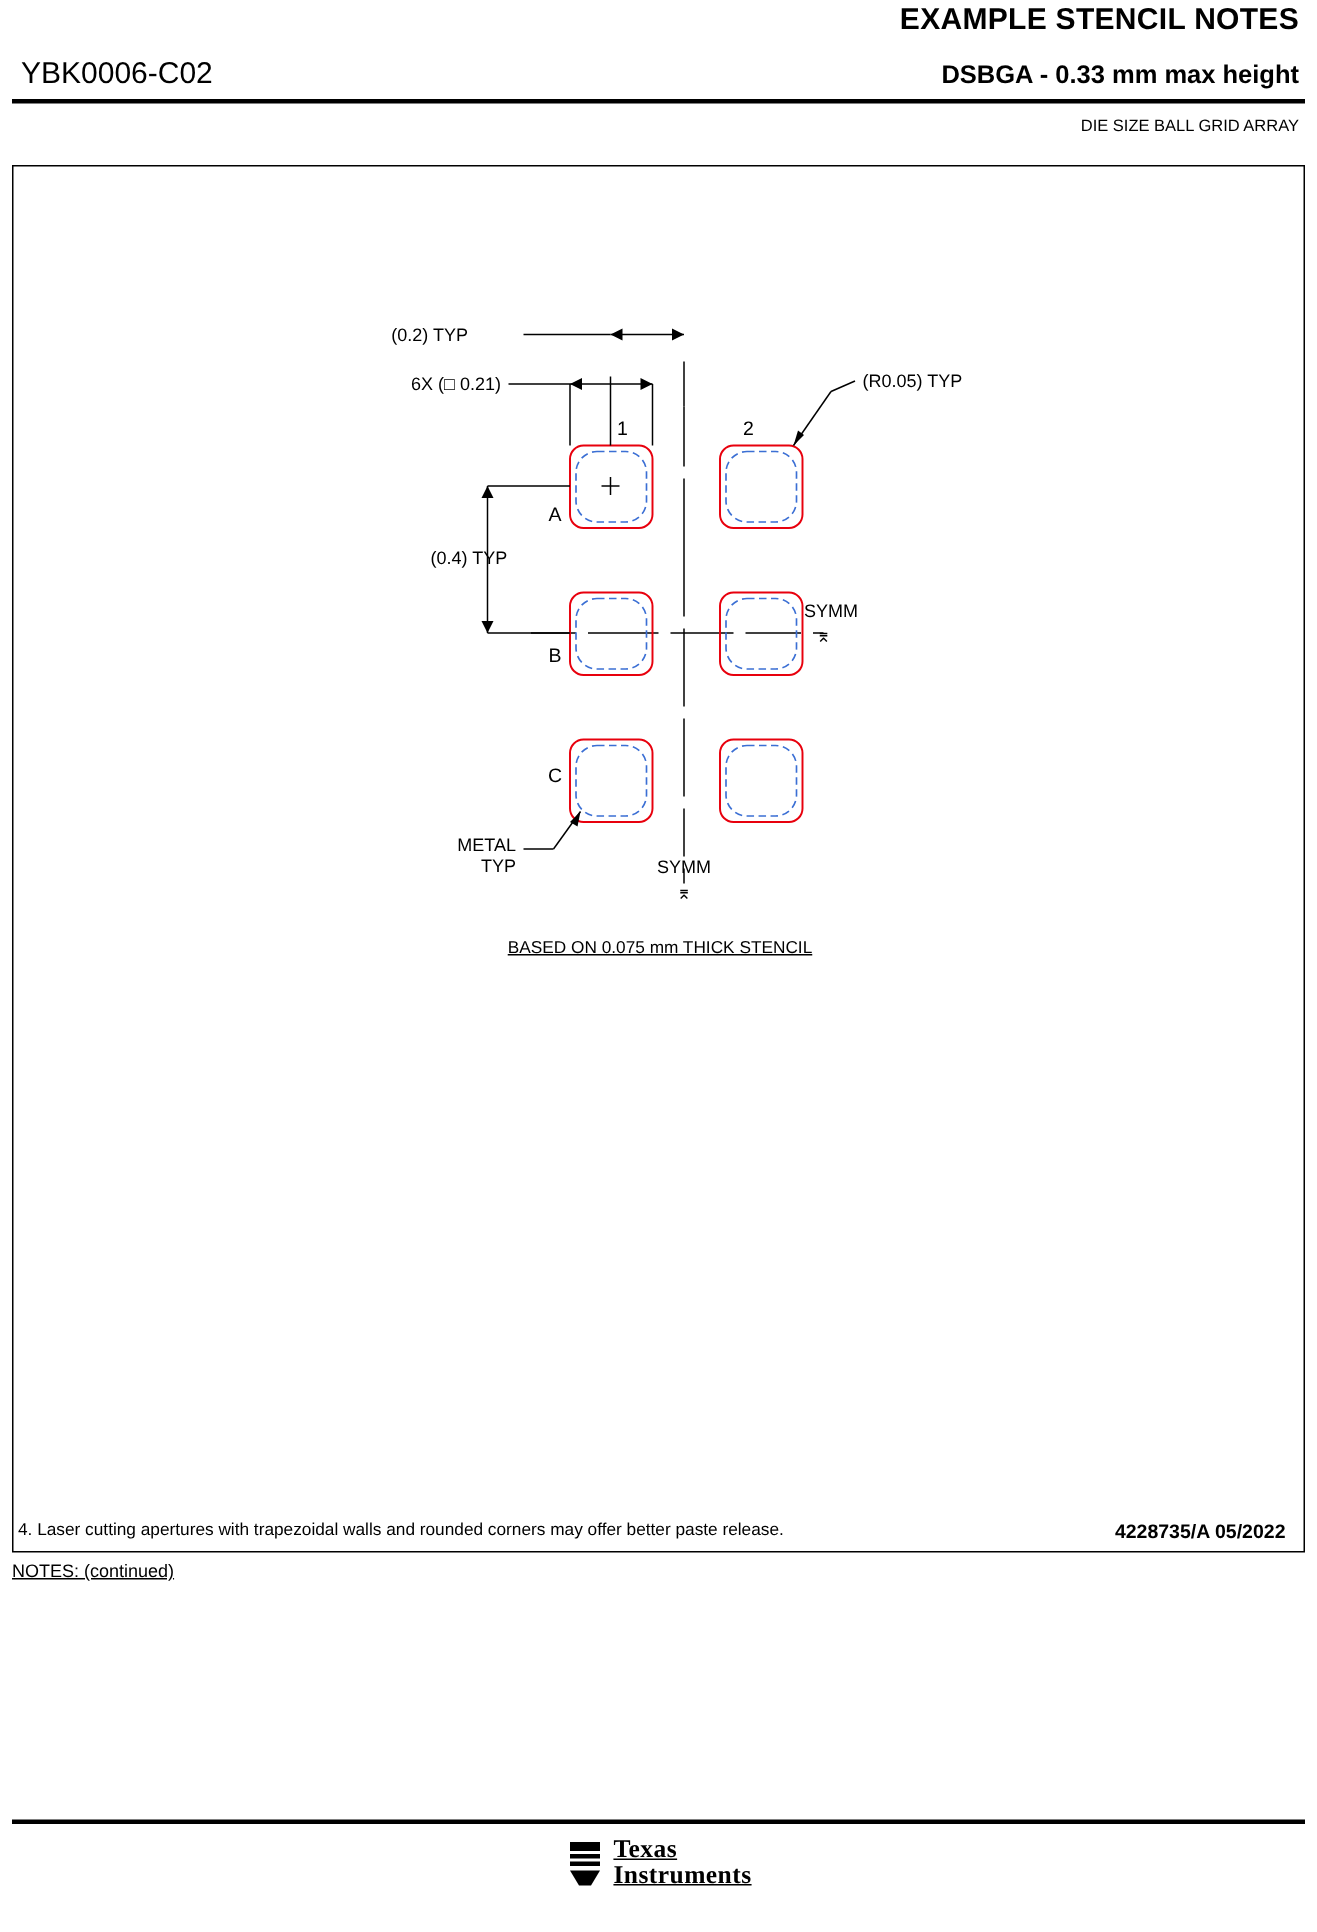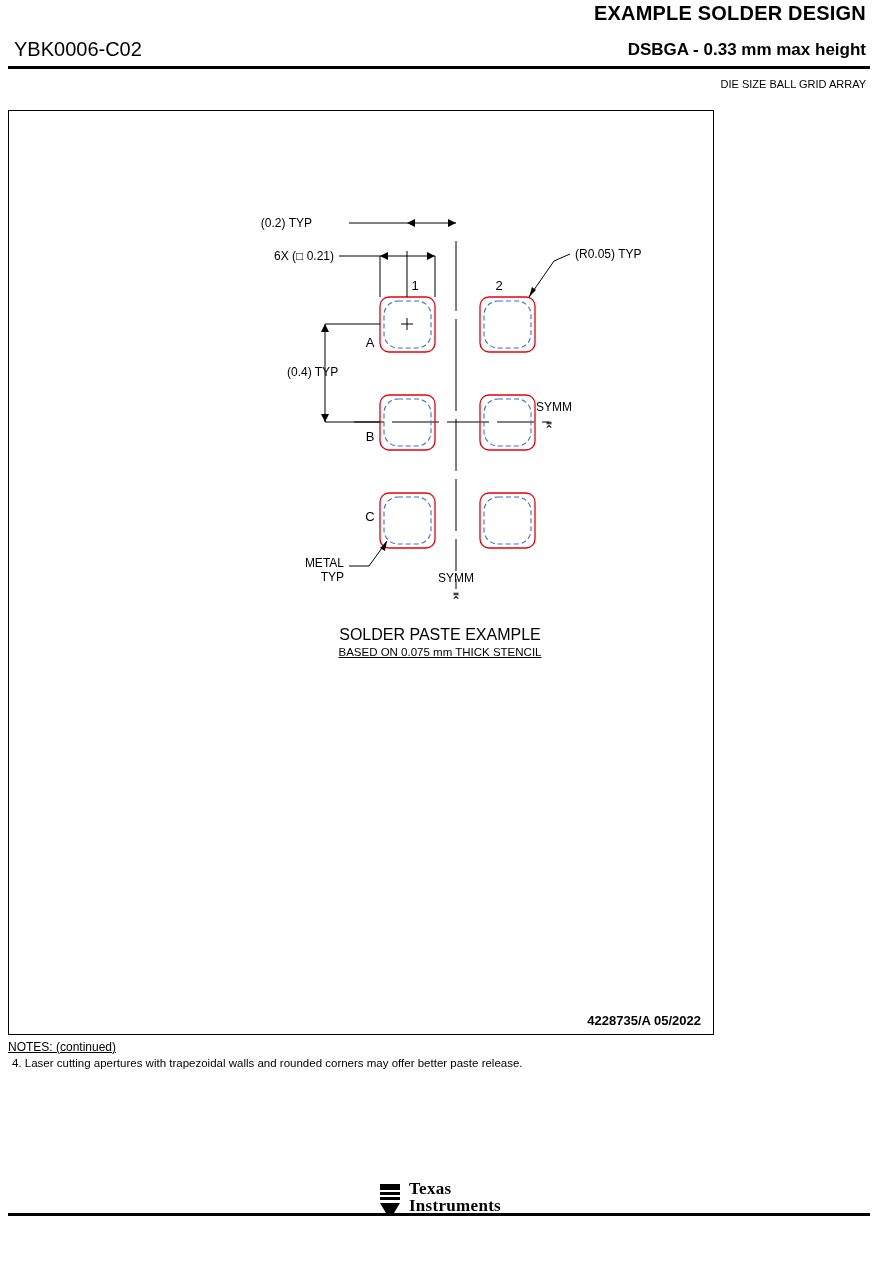--- a/index.html
+++ b/index.html
@@ -54,21 +54,21 @@
     top: 78px;
     right: 12px;
     font-size: 11px;
   }
 
   
   #drawing-frame {
     position: absolute;
     left: 8px;
     top: 110px;
-    width: 706px;
+    width: 862px;
     height: 925px;
     border: 1px solid #000000;
     box-sizing: border-box;
   }
   #drawing-code {
     position: absolute;
     right: 12px;
     bottom: 6px;
     font-size: 13px;
     font-weight: bold;
@@ -114,41 +114,42 @@
   #notes-heading {
     position: absolute;
     left: 8px;
     top: 1040px;
     font-size: 12px;
     text-decoration: underline;
   }
   #note-4 {
     position: absolute;
     left: 12px;
-    top: 1057px;
+    top: 1014px;
     font-size: 11.5px;
   }
 
   
   #footer-rule {
     position: absolute;
     left: 8px;
     right: 8px;
     top: 1213px;
     height: 3px;
     background: #000000;
   }
   #ti-logo-wrap {
     position: absolute;
     left: 0;
     right: 0;
-    top: 1180px;
+    top: 1224px;
     display: flex;
     justify-content: center;
     align-items: flex-end;
+    text-decoration: underline;
   }
   #ti-logo {
     display: flex;
     align-items: center;
     gap: 6px;
   }
   .ti-words {
     display: flex;
     flex-direction: column;
     line-height: 17px;
@@ -164,21 +165,21 @@
     left: 0;
     right: 0;
     top: 1301px;
     text-align: center;
     font-size: 14px;
   }
 </style>
 </head>
 <body>
 
-<div id="header-title">EXAMPLE SOLDER DESIGN</div>
+<div id="header-title">EXAMPLE STENCIL NOTES</div>
 <div id="part-number">YBK0006-C02</div>
 <div id="package-desc">DSBGA - 0.33 mm max height</div>
 <div id="header-rule"></div>
 <div id="subtitle">DIE SIZE BALL GRID ARRAY</div>
 
 <div id="drawing-frame">
 
   <svg id="stencil-svg" width="862" height="923" viewBox="0 0 862 923">
 
     <g stroke="#000000" stroke-width="1" fill="none">
@@ -286,21 +287,20 @@
     <text class="dim-text" x="540" y="317" text-anchor="middle" font-size="14">⌆</text>
 
     <text class="dim-text" x="447" y="471" text-anchor="middle">SYMM</text>
     <text class="dim-text" x="447" y="488" text-anchor="middle" font-size="14">⌆</text>
 
     <text class="dim-text" x="335" y="456" text-anchor="end">METAL</text>
     <text class="dim-text" x="335" y="470" text-anchor="end">TYP</text>
   </svg>
 
   <div id="caption-block">
-    <div id="caption-title">SOLDER PASTE EXAMPLE</div>
     <div id="caption-line2">BASED ON 0.075 mm THICK STENCIL</div>
   </div>
 
   <div id="drawing-code">4228735/A   05/2022</div>
 </div>
 
 <div id="notes-heading">NOTES: (continued)</div>
 <div id="note-4">4. Laser cutting apertures with trapezoidal walls and rounded corners may offer better paste release.</div>
 
 <div id="footer-rule"></div>

